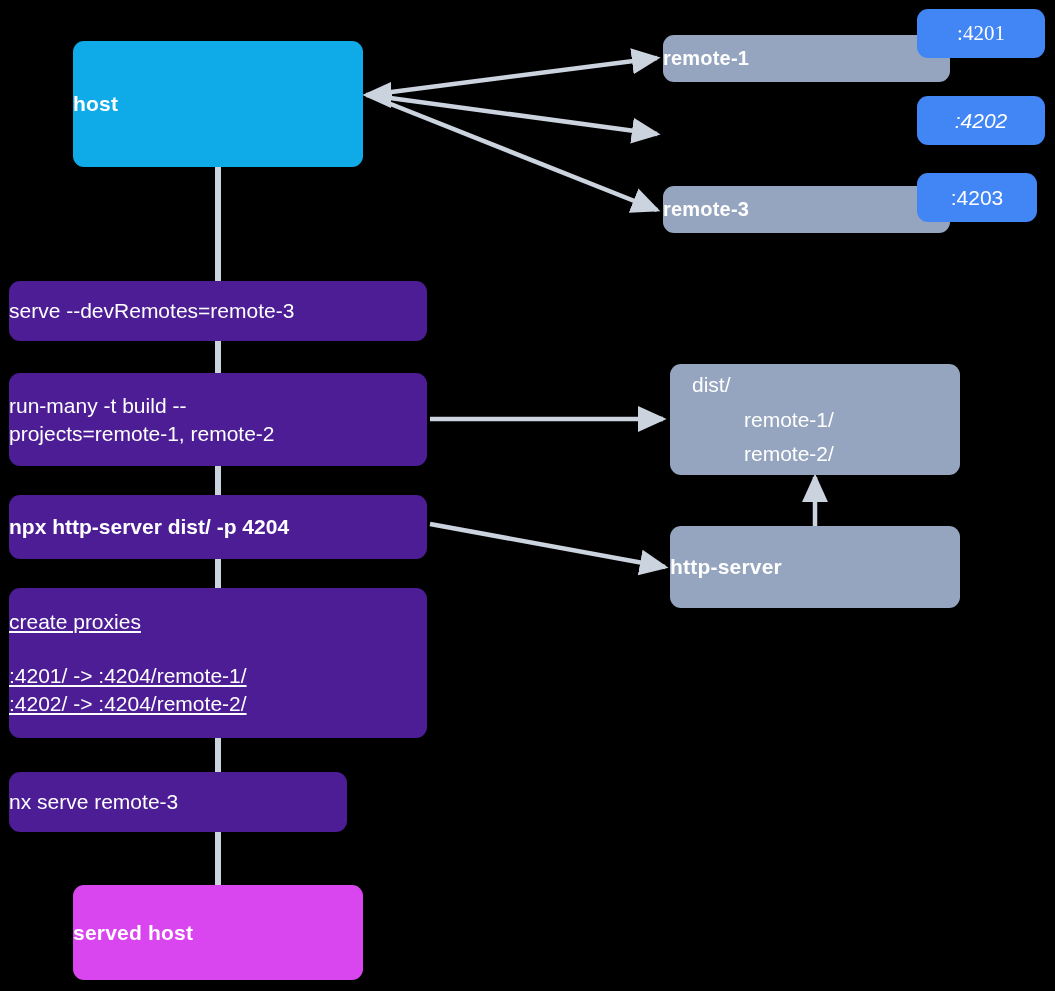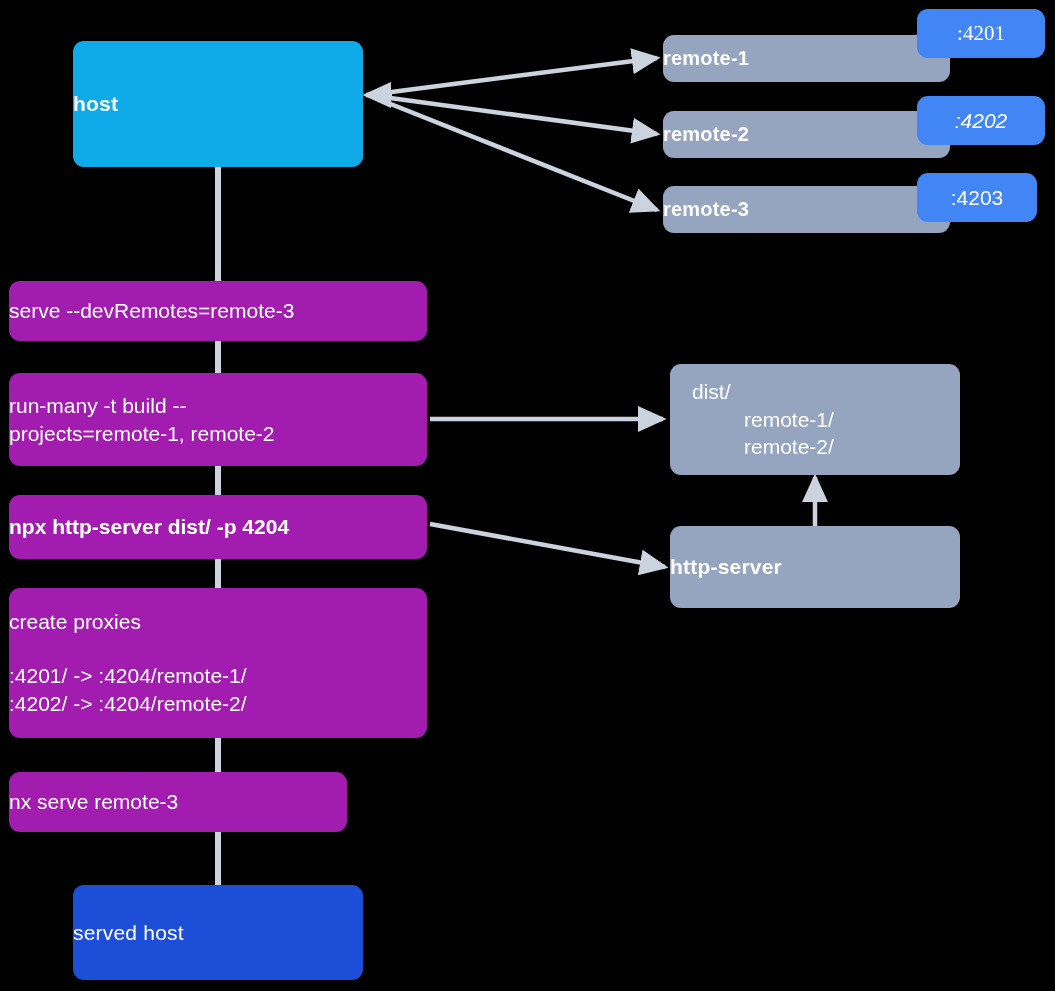--- a/index.html
+++ b/index.html
@@ -36,44 +36,45 @@
     text-align: center;
     line-height: 1.32;
   }
   .node-host {
     background: #0FAAE8;
     font-weight: bold;
     font-size: 21px;
     letter-spacing: 0.2px;
   }
   .node-served {
-    background: #1d4ed8;
-    font-weight: normal;
+    background: #d946ef;
+    font-weight: bold;
     font-size: 21px;
     letter-spacing: 0.2px;
   }
   .node-cmd {
-    background: #a21caf;
+    background: #4c1d95;
     font-weight: normal;
     font-size: 21px;
   }
   .node-remote {
     background: #95A5BF;
     font-weight: bold;
     font-size: 20px;
     letter-spacing: 0.2px;
   }
   .node-artifact {
     background: #95A5BF;
     font-weight: normal;
     font-size: 21px;
     align-items: flex-start;
     justify-content: center;
     padding-left: 22px;
     text-align: left;
+    gap: 7px;
   }
   .node-server {
     background: #95A5BF;
     font-weight: bold;
     font-size: 21px;
     letter-spacing: 0.2px;
   }
   .badge {
     position: absolute;
     box-sizing: border-box;
@@ -138,23 +139,20 @@
     <span>host</span>
   </div>
 
   <div class="node node-remote" style="left:663px; top:35px; width:287px; height:47px;">
     <span>remote-1</span>
   </div>
   <div class="badge" style="left:917px; top:9px; width:128px; height:49px;font-family:Liberation Serif, serif;">
     <span>:4201</span>
   </div>
 
-  <div class="node node-remote" style="left:663px; top:111px; width:287px; height:47px;">
-    <span>remote-2</span>
-  </div>
   <div class="badge" style="left:917px; top:96px; width:128px; height:49px;font-style:italic;">
     <span>:4202</span>
   </div>
 
   <div class="node node-remote" style="left:663px; top:186px; width:287px; height:47px;">
     <span>remote-3</span>
   </div>
   <div class="badge" style="left:917px; top:173px; width:120px; height:49px;">
     <span>:4203</span>
   </div>
@@ -165,21 +163,21 @@
 
   <div class="node node-cmd" style="left:9px; top:373px; width:418px; height:93px;">
     <span class="cmd-line">run-many -t build --</span>
     <span class="cmd-line">projects=remote-1, remote-2</span>
   </div>
 
   <div class="node node-cmd" style="left:9px; top:495px; width:418px; height:64px;font-weight:bold;">
     <span class="cmd-line">npx http-server dist/ -p 4204</span>
   </div>
 
-  <div class="node node-cmd" style="left:9px; top:588px; width:418px; height:150px;">
+  <div class="node node-cmd" style="left:9px; top:588px; width:418px; height:150px;text-decoration:underline;">
     <span class="cmd-line">create proxies</span>
     <span class="cmd-gap"></span>
     <span class="cmd-line">:4201/ -&gt; :4204/remote-1/</span>
     <span class="cmd-line">:4202/ -&gt; :4204/remote-2/</span>
   </div>
 
   <div class="node node-cmd" style="left:9px; top:772px; width:338px; height:60px;">
     <span class="cmd-line">nx serve remote-3</span>
   </div>
 

